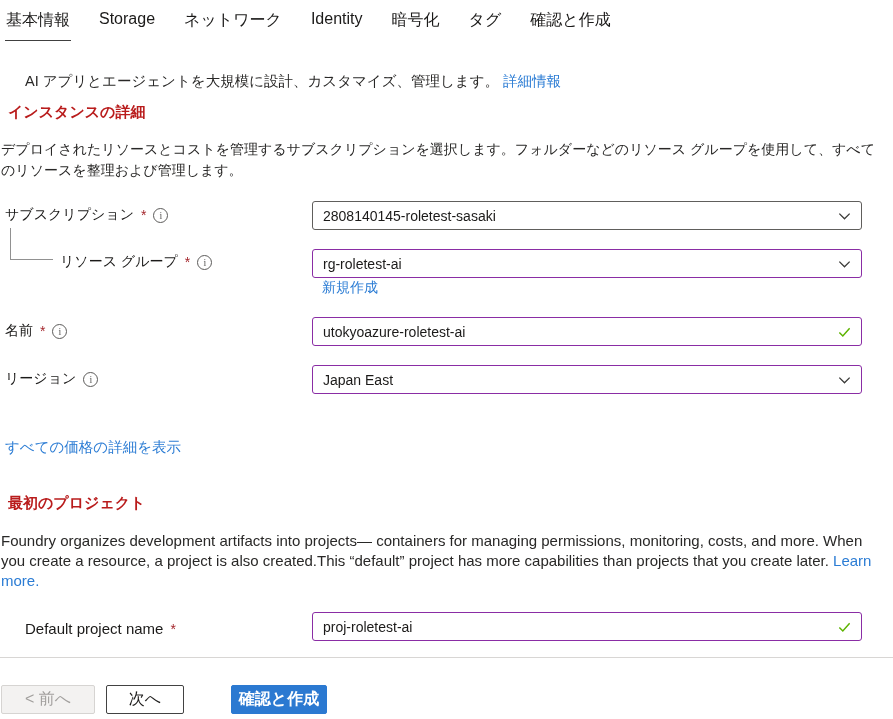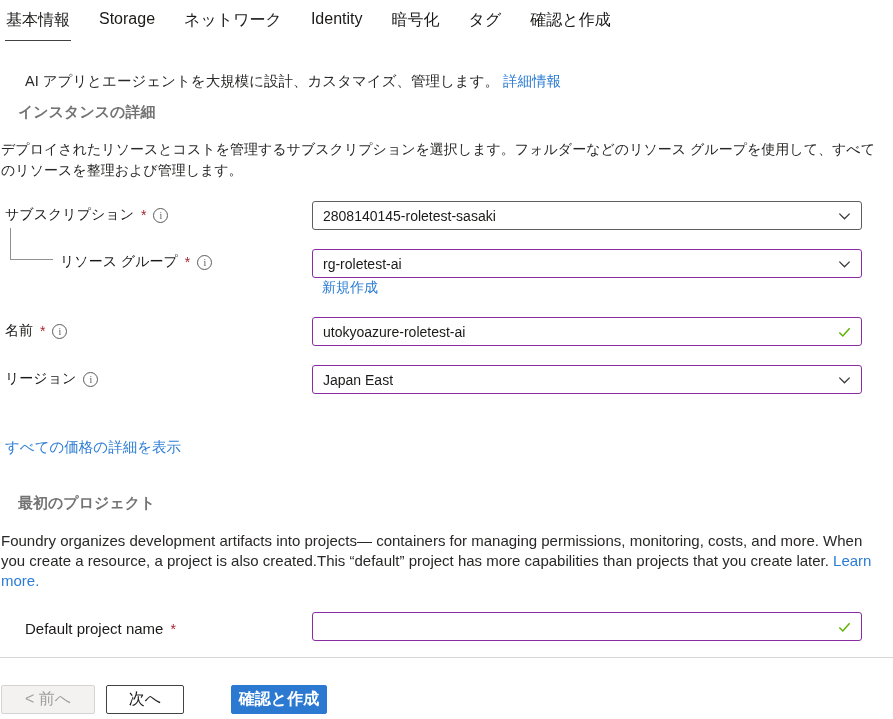--- a/index.html
+++ b/index.html
@@ -9,21 +9,21 @@
 
   
   .tabbar { position:absolute; left:5px; top:4px; display:flex; gap:27px; }
   .tab { font-size:16px; color:#1b1a19; padding:6px 1px 9px; cursor:pointer; white-space:nowrap; }
   .tab.active { font-weight:normal; border-bottom:1px solid #404040; }
 
   
   .intro { position:absolute; left:5px; top:72px; font-size:14.5px; color:#292827; white-space:nowrap;margin-left:20px; }
   a.link { color:#2b7cd4; text-decoration:none; cursor:pointer; }
 
-  .section-heading { position:absolute; left:18px; font-size:15px; font-weight:bold; color:#737373; }
+  .section-heading { position:absolute; left:8px; font-size:15px; font-weight:bold; color:#b91c1c; }
   .h-instance { top:103px; }
   .h-project  { top:494px; }
 
   .desc { position:absolute; left:1px; width:884px; font-size:14px; line-height:21px; color:#292827; }
   .desc-instance { top:139px; }
   .desc-project  { top:531px; font-size:15px; line-height:20px; }
 
   
   .flabel { position:absolute; display:flex; align-items:center; gap:7px; font-size:14px; color:#1b1a19; white-space:nowrap; }
   .req { color:#a4262c; font-size:14px; }
@@ -154,20 +154,21 @@
   <div class="desc desc-project">
     <span>Foundry organizes development artifacts into projects— containers for managing permissions, monitoring, costs, and more. When you create a resource, a project is also created.This “default” project has more capabilities than projects that you create later. </span>
     <a class="link">Learn more.</a>
   </div>
 
   <div class="flabel lbl-project">
     <span>Default project name</span>
     <span class="req">*</span>
   </div>
   <div class="field purple f-project">
+    <input type="text" value="proj-roletest-ai" style="">
     <span class="right-icon">
       <svg width="15" height="15" viewBox="0 0 16 16">
           <path d="M2.5 8.5 L6.2 12.2 L13.5 4" fill="none" stroke="#5db300" stroke-width="1.6"></path>
         </svg>
     </span>
   </div>
 
   <div class="footer-divider"></div>
   <button class="btn btn-prev" disabled="">&lt; 前へ</button>
   <button class="btn btn-next">次へ</button>

